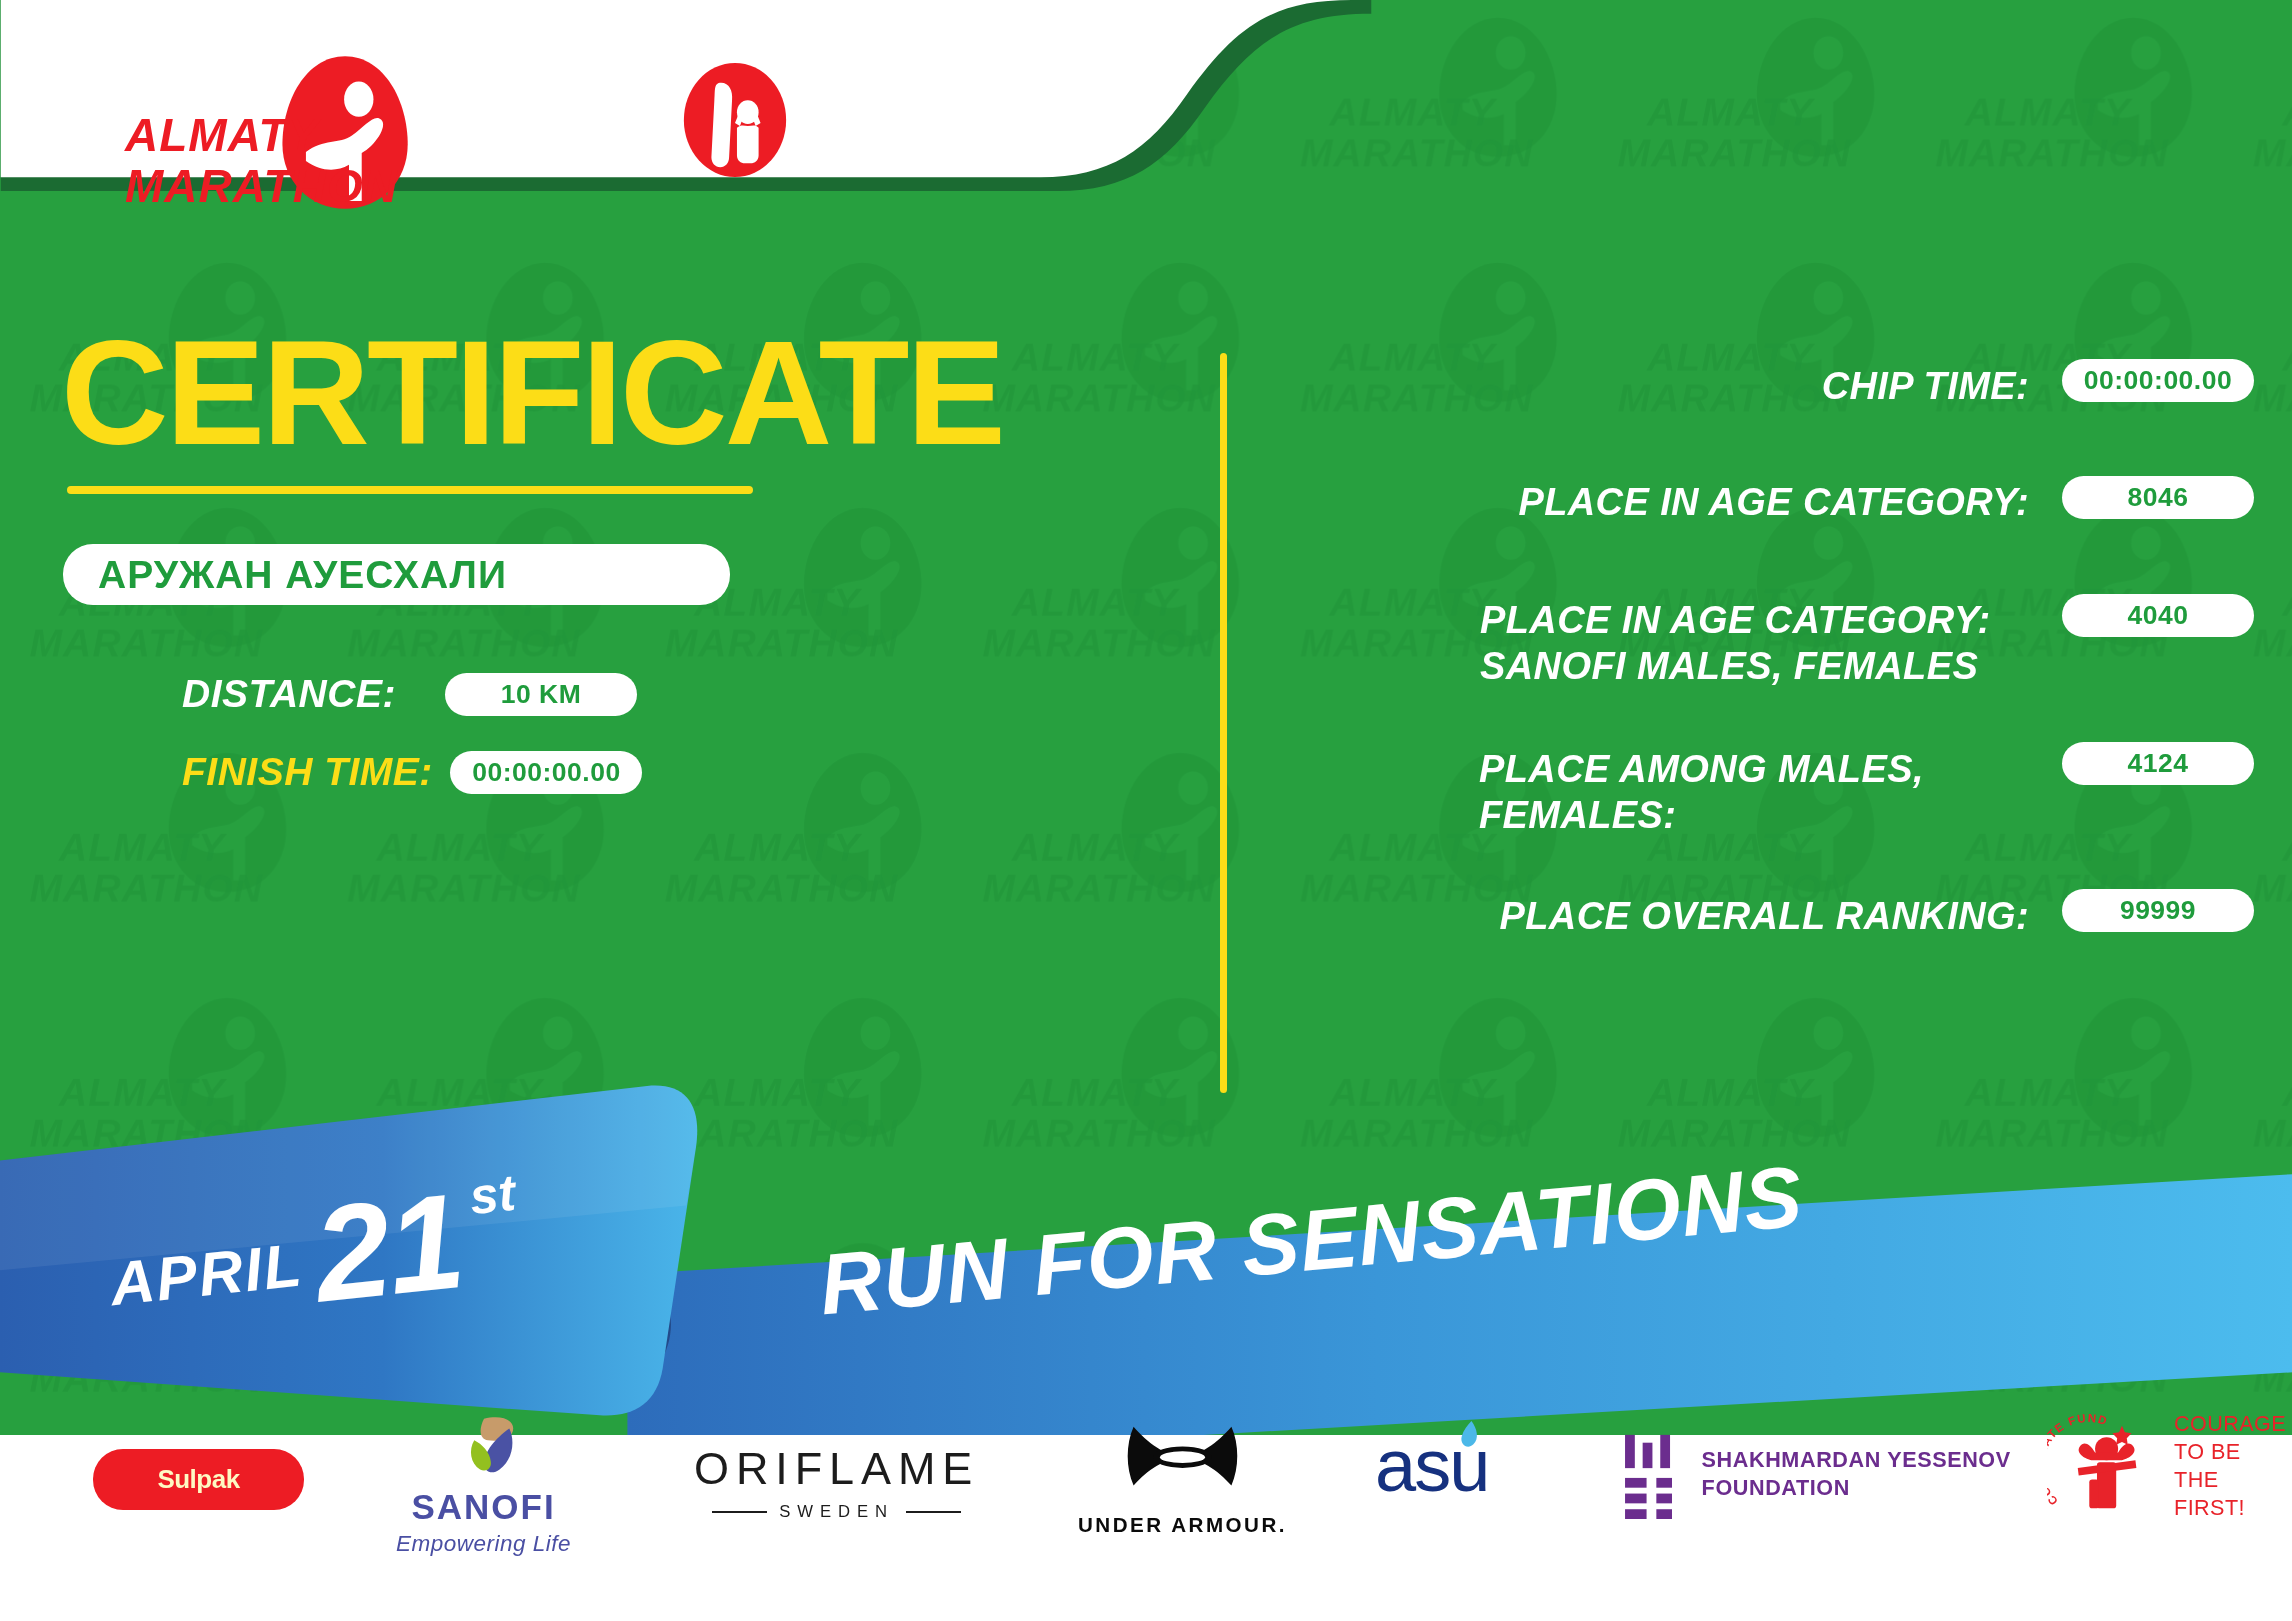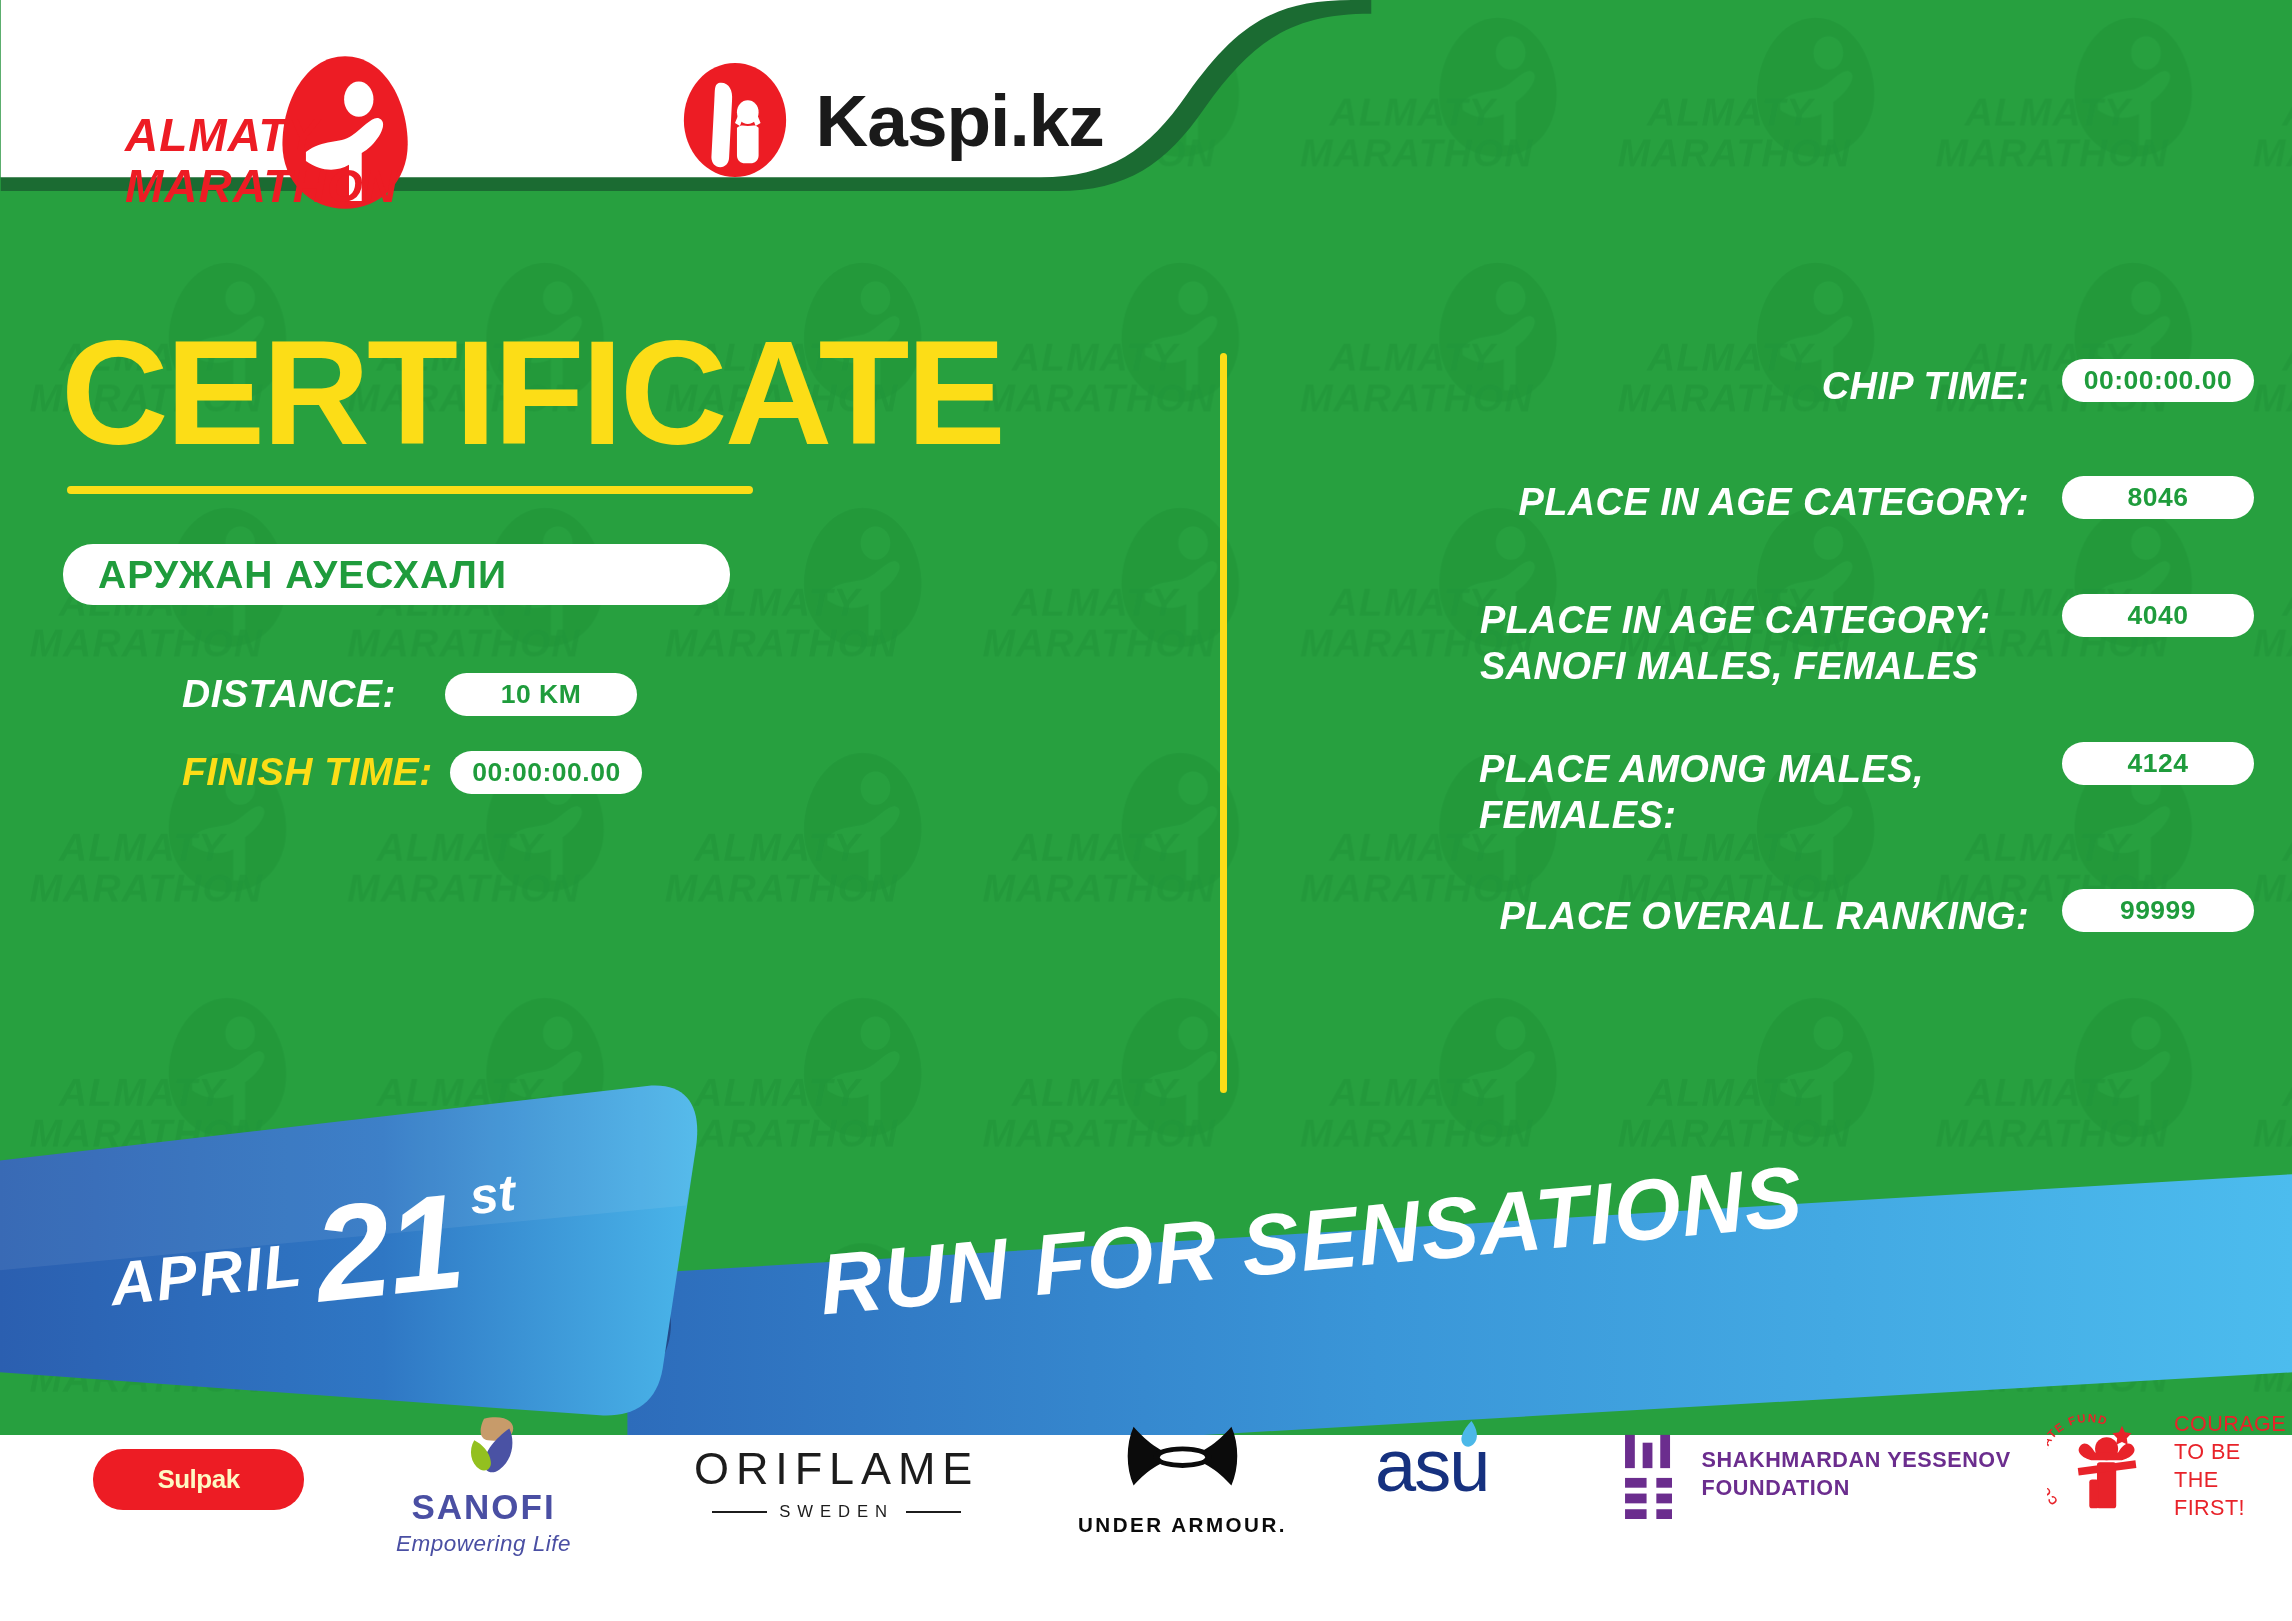--- a/index.html
+++ b/index.html
@@ -162,21 +162,20 @@
       <svg width="118" height="118" viewBox="0 0 120 120">
         <ellipse cx="60" cy="60" rx="52" ry="58" fill="#ed1c24"></ellipse>
         <g fill="#ffffff">
           <path d="M46 22 C54 22 58 30 57 40 L54 98 C54 104 50 108 45 108 C40 108 36 104 36 98 L39 40 C40 30 38 22 46 22 Z"></path>
           <ellipse cx="73" cy="52" rx="11" ry="12"></ellipse>
           <path d="M62 68 C66 64 70 66 73 66 C77 66 81 64 84 68 L84 96 C84 101 80 104 76 104 L70 104 C66 104 62 101 62 96 Z"></path>
           <path d="M60 63 L66 48 L71 50 L65 66 Z"></path>
           <path d="M86 63 L80 48 L75 50 L81 66 Z"></path>
         </g>
       </svg>
-      <div class="kaspi-word">Kaspi.kz</div>
     </div>
   </div>
 
   <div class="left-col">
     <div class="cert-title">CERTIFICATE</div>
     <div class="title-rule"></div>
 
     <div class="name-pill" style="top:250px;">
       <span>АРУЖАН АУЕСХАЛИ</span>
     </div>

